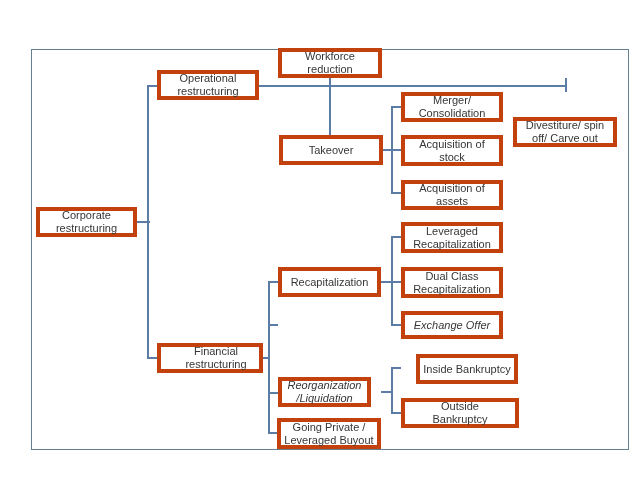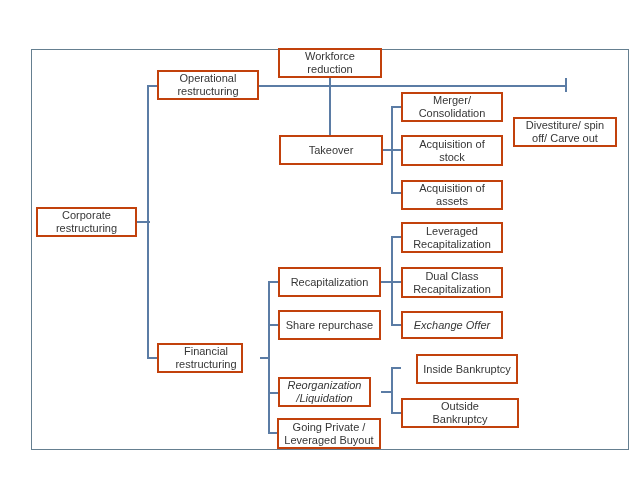--- a/index.html
+++ b/index.html
@@ -24,21 +24,21 @@
     border: 1px solid #657f90;
   }
   .line {
     position: absolute;
     background: #5b7ca5;
   }
   .node {
     position: absolute;
     box-sizing: border-box;
     background: #ffffff;
-    border: 2px solid #c2410c;
+    border: 4px solid #c2410c;
     display: flex;
     align-items: center;
     justify-content: center;
     text-align: center;
     color: #363636;
     font-size: 11px;
     line-height: 13px;
     white-space: pre-line;
   }
 </style>
@@ -79,40 +79,39 @@
 
   <div class="line" style="left:381px; top:391px; width:12px; height:2px;"></div>
   <div class="line" style="left:391px; top:367px; width:2px;  height:47px;"></div>
   <div class="line" style="left:391px; top:367px; width:10px; height:2px;"></div>
   <div class="line" style="left:391px; top:412px; width:10px; height:2px;"></div>
 
   <div class="node" style="left:36px;  top:207px; width:101px; height:30px;"><span>Corporate
 restructuring</span></div>
   <div class="node" style="left:157px; top:70px;  width:102px; height:30px;"><span>Operational
 restructuring</span></div>
-  <div class="node" style="left:157px; top:343px; width:86px; height:30px;padding-left:12px;"><span>Financial
+  <div class="node" style="left:157px; top:343px; width:106px; height:30px;padding-left:12px;"><span>Financial
 restructuring</span></div>
   <div class="node" style="left:278px; top:48px;  width:104px; height:30px;"><span>Workforce
 reduction</span></div>
   <div class="node" style="left:279px; top:135px; width:104px; height:30px;"><span>Takeover</span></div>
   <div class="node" style="left:513px; top:92px;  width:104px; height:30px;margin-top:25px;"><span>Divestiture/ spin
 off/ Carve out</span></div>
   <div class="node" style="left:401px; top:92px;  width:102px; height:30px;"><span>Merger/
 Consolidation</span></div>
   <div class="node" style="left:401px; top:135px; width:102px; height:31px;"><span>Acquisition of
 stock</span></div>
   <div class="node" style="left:401px; top:180px; width:102px; height:30px;"><span>Acquisition of
 assets</span></div>
   <div class="node" style="left:401px; top:222px; width:102px; height:31px;"><span>Leveraged
 Recapitalization</span></div>
   <div class="node" style="left:401px; top:267px; width:102px; height:31px;"><span>Dual Class
 Recapitalization</span></div>
   <div class="node" style="left:401px; top:311px; width:102px; height:28px;font-style:italic;"><span>Exchange Offer</span></div>
   <div class="node" style="left:278px; top:267px; width:103px; height:30px;"><span>Recapitalization</span></div>
-  <div class="node" style="left:278px; top:310px; width:103px; height:30px;"><span>Share repurchase</span></div>
   <div class="node" style="left:278px; top:377px; width:93px; height:30px;font-style:italic;"><span>Reorganization
 /Liquidation</span></div>
   <div class="node" style="left:416px; top:354px; width:102px; height:30px;"><span>Inside Bankruptcy</span></div>
   <div class="node" style="left:401px; top:398px; width:118px; height:30px;"><span>Outside
 Bankruptcy</span></div>
   <div class="node" style="left:277px; top:418px; width:104px; height:31px;"><span>Going Private /
 Leveraged Buyout</span></div>
 
 </div>
 

